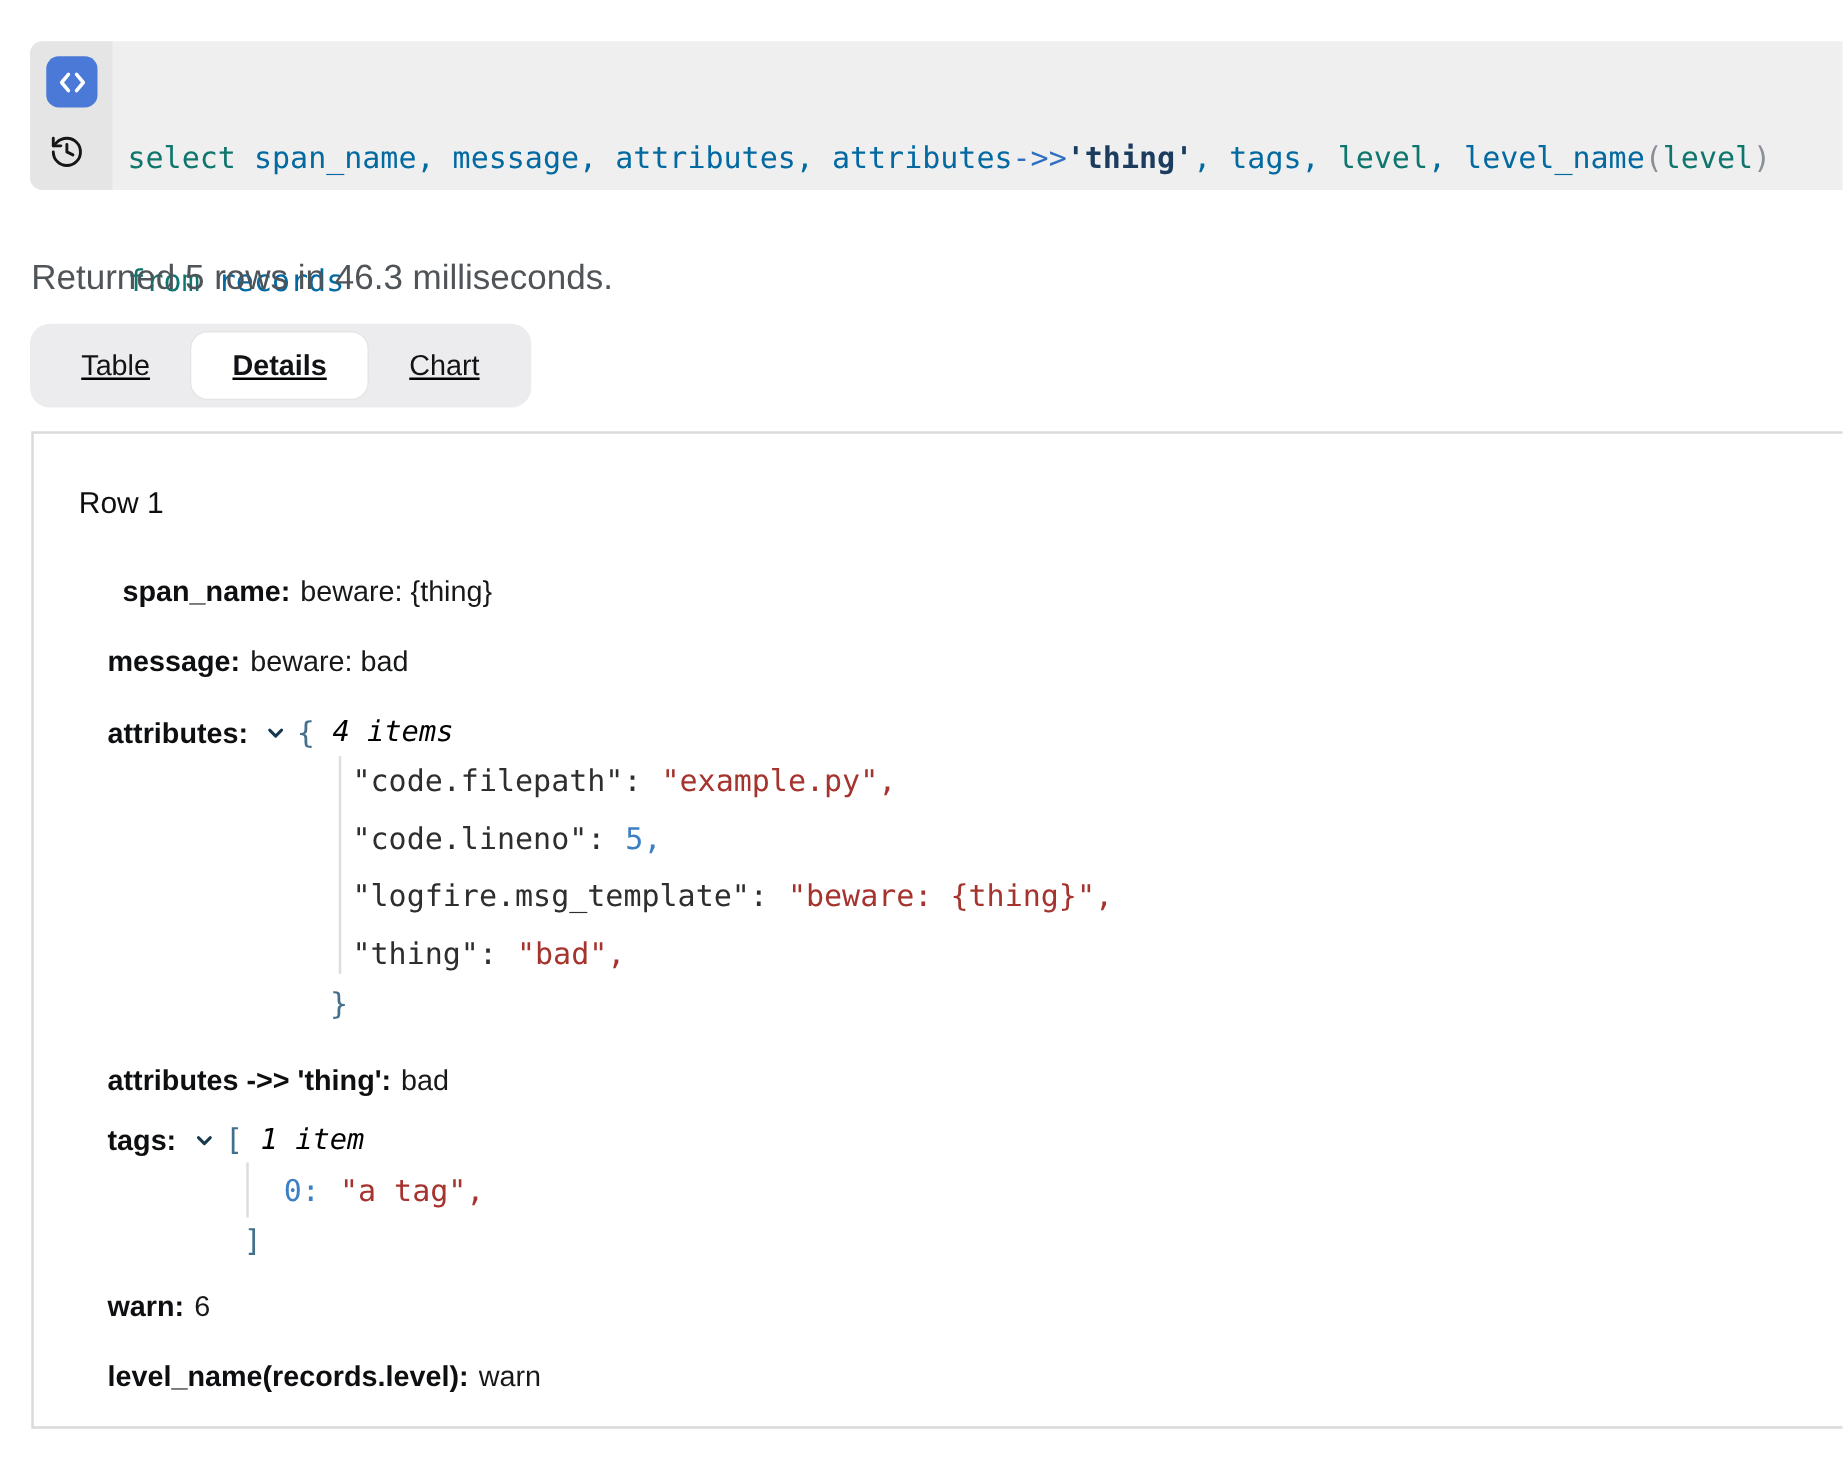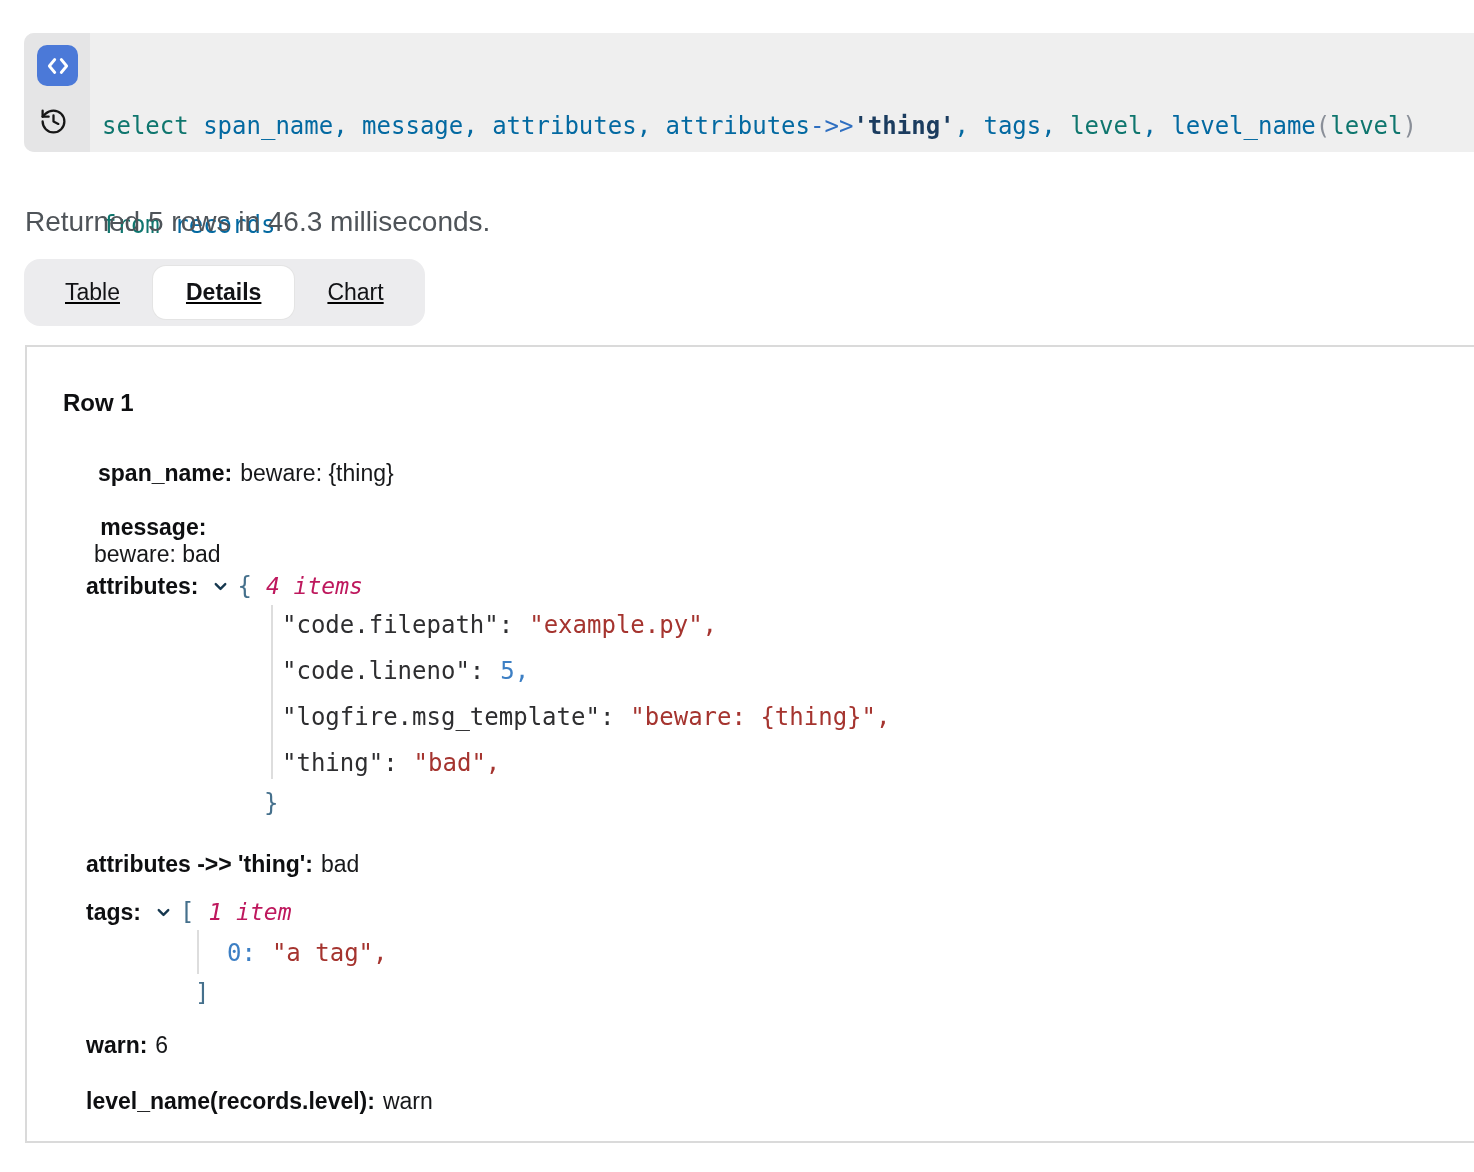--- a/index.html
+++ b/index.html
@@ -59,27 +59,27 @@
 
   
   .panel {
     position:absolute; left:25px; top:345px; right:-14px; height:798px;
     background:#ffffff; border:2px solid #dadada; box-sizing:border-box;
   }
   .line {
     position:absolute; height:30px; display:flex; align-items:center;
     font-size:23px; color:#17181a; white-space:pre;
   }
-  .row-title { font-size:24px; font-weight:700; color:#0e0f11; }
+  .row-title { font-size:24px; font-weight:400; color:#0e0f11; }
   .lbl { font-weight:700; color:#0e0f11; }
   .val { margin-left:8px; color:#17181a; }
 
   .mono  { font-family:"DejaVu Sans Mono", monospace; font-size:24px; }
   .brace { color:#45708c; font-family:"DejaVu Sans Mono", monospace; font-size:24px; margin-left:7px; }
-  .count { color:#be185d; font-style:italic; font-family:"DejaVu Sans Mono", monospace; font-size:23px; margin-left:14px; }
+  .count { color:#000000; font-style:italic; font-family:"DejaVu Sans Mono", monospace; font-size:23px; margin-left:14px; }
   .jkey  { color:#2e2e30; }
   .jstr  { color:#a5342f; }
   .jnum  { color:#3d7fc4; }
   .jval  { margin-left:16px; }
 
   .chev { margin-left:13px; display:flex; align-items:center; cursor:pointer; }
 
   .guide { position:absolute; width:2px; background:#dddddd; }
 </style>
 </head>
@@ -117,21 +117,21 @@
 
 <div class="panel">
 
   <div class="line row-title" style="left:36px; top:41px;">Row 1</div>
 
   <div class="line" style="left:59px; top:111px;margin-left:12px;">
     <span class="lbl">span_name:</span>
     <span class="val">beware: {thing}</span>
   </div>
 
-  <div class="line" style="left:59px; top:167px;flex-direction:column;">
+  <div class="line" style="left:59px; top:167px;">
     <span class="lbl">message:</span>
     <span class="val">beware: bad</span>
   </div>
 
   <div class="line" style="left:59px; top:224px;">
     <span class="lbl">attributes:</span>
     <span class="chev">
       <svg width="19" height="19" viewBox="0 0 24 24" fill="none" stroke="#16384f" stroke-width="3" stroke-linecap="round" stroke-linejoin="round">
           <path d="M6 9l6 6 6-6"></path>
         </svg>

